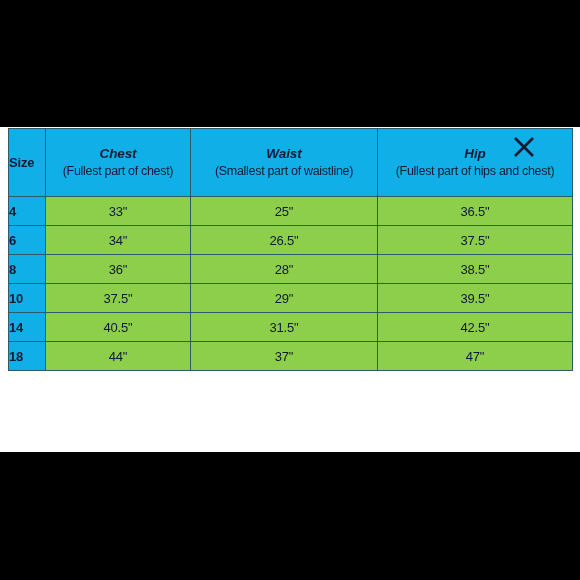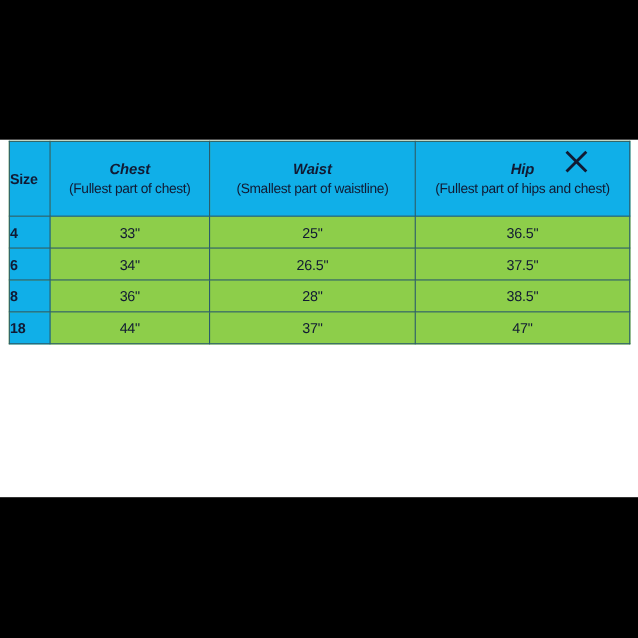--- a/index.html
+++ b/index.html
@@ -185,20 +185,32 @@
               <td class="val-cell">26.5"</td>
               <td class="val-cell">37.5"</td>
             </tr>
             <tr>
               <td class="size-cell">8</td>
               <td class="val-cell">36"</td>
               <td class="val-cell">28"</td>
               <td class="val-cell">38.5"</td>
             </tr>
             <tr>
+              <td class="size-cell">10</td>
+              <td class="val-cell">37.5"</td>
+              <td class="val-cell">29"</td>
+              <td class="val-cell">39.5"</td>
+            </tr>
+            <tr>
+              <td class="size-cell">14</td>
+              <td class="val-cell">40.5"</td>
+              <td class="val-cell">31.5"</td>
+              <td class="val-cell">42.5"</td>
+            </tr>
+            <tr>
               <td class="size-cell">18</td>
               <td class="val-cell">44"</td>
               <td class="val-cell">37"</td>
               <td class="val-cell">47"</td>
             </tr>
           </tbody>
       </table>
 
       <div id="close-icon">
         <svg width="26" height="26" viewBox="0 0 26 26" aria-hidden="true">

